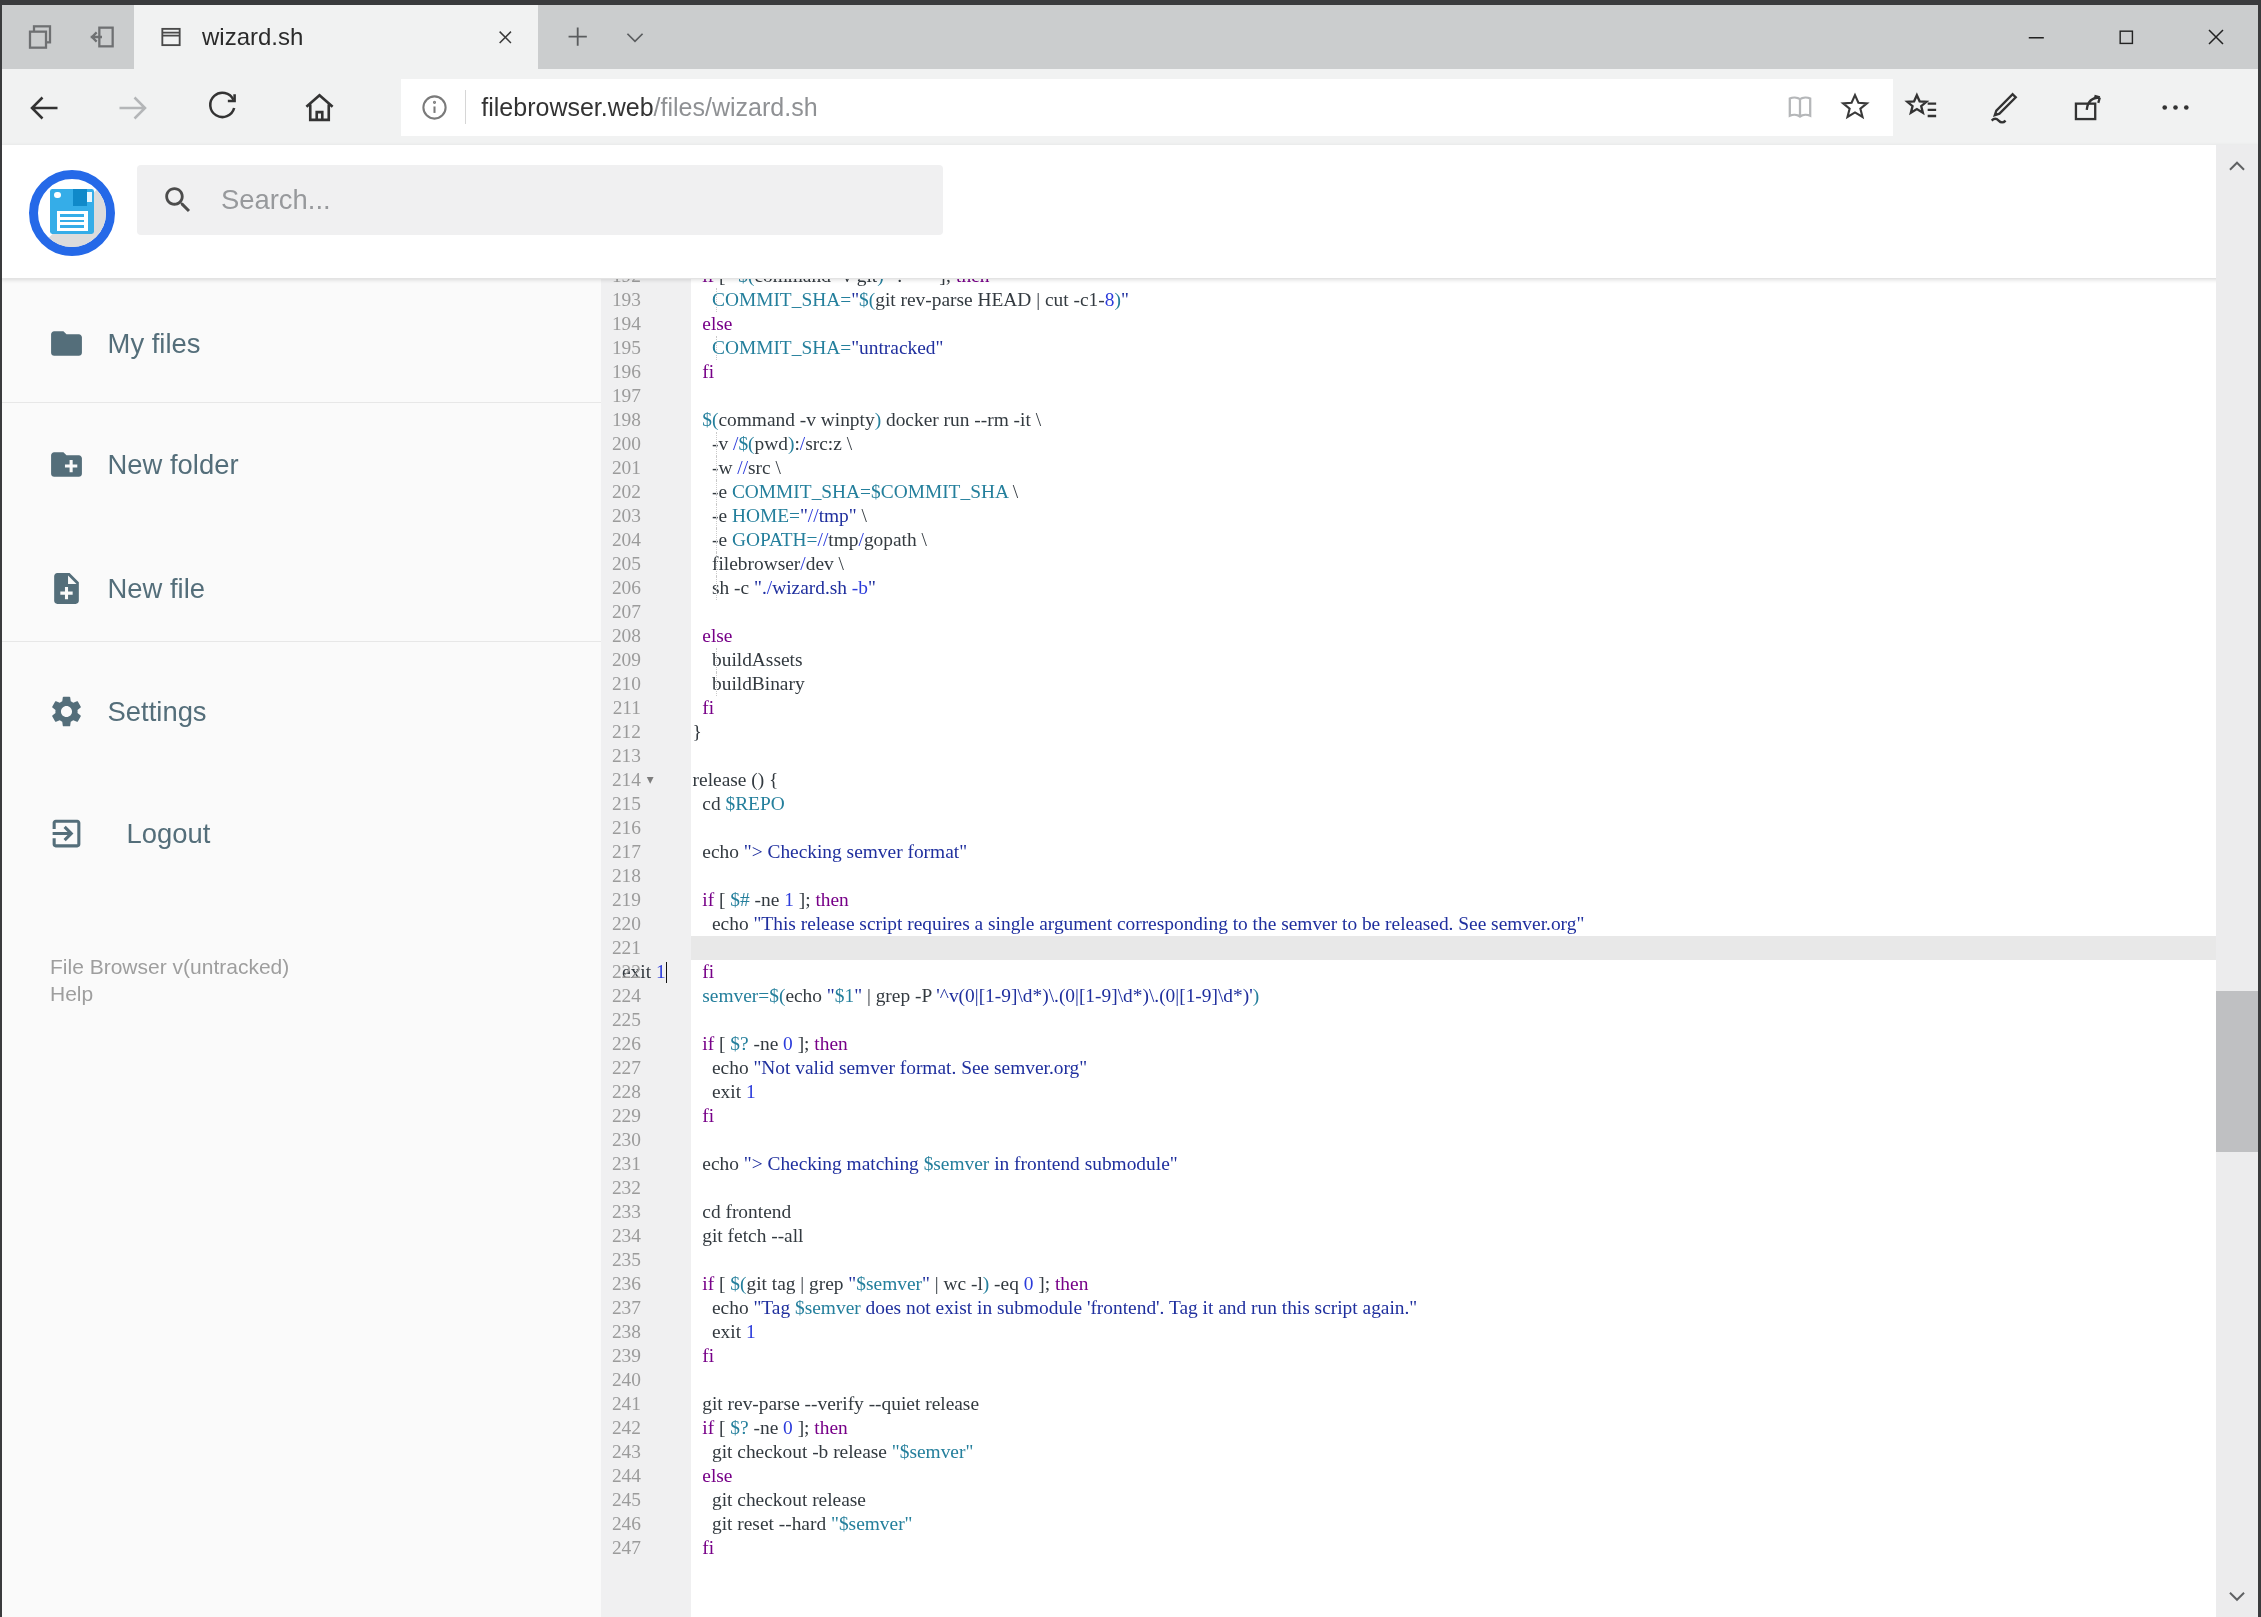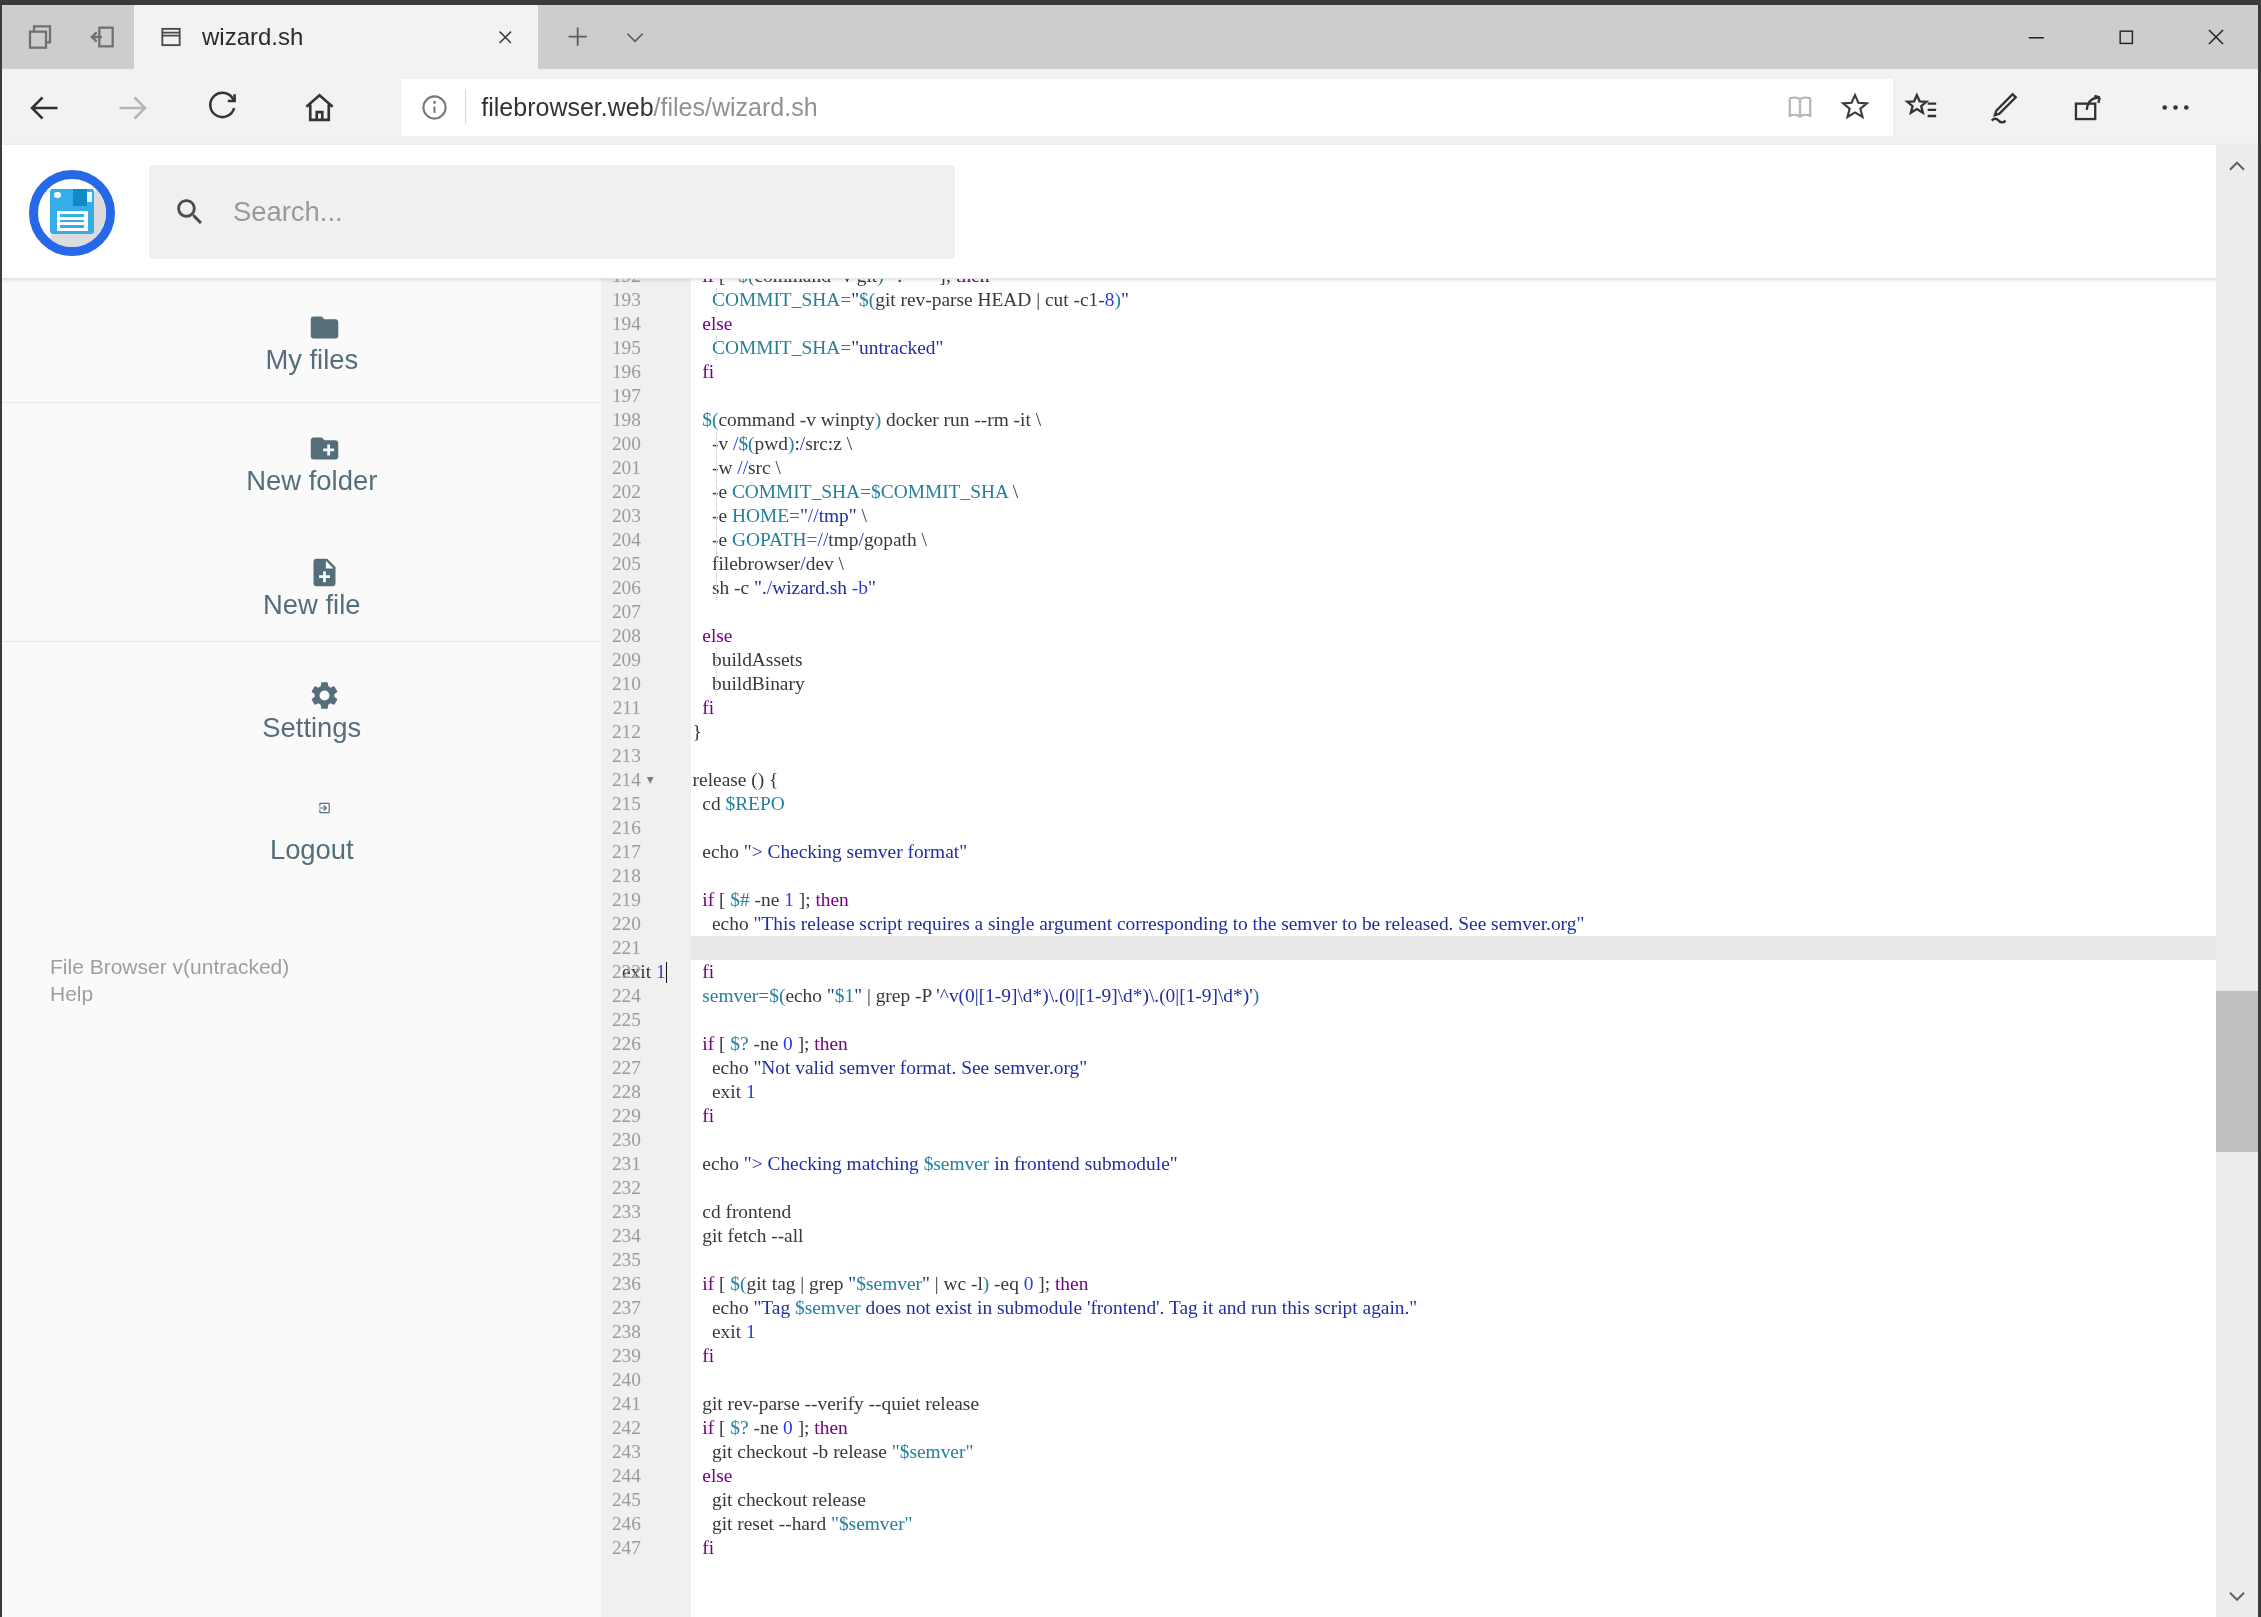--- a/index.html
+++ b/index.html
@@ -38,31 +38,31 @@
     box-shadow:0 2.4px 4.8px rgba(0,0,0,.18); z-index:40;}
   #logo{position:absolute;left:29px;top:170px;width:86px;height:86px;border-radius:50%;
     border:9px solid #2569e8;background:#fff;overflow:hidden;z-index:41;}
   #logo-shadow{position:absolute;left:22.6px;top:24px;width:77px;height:77px;background:#dcdcdc;transform:rotate(45deg);}
   #floppy{position:absolute;left:12px;top:9.7px;width:44px;height:45px;background:#35ade8;border-radius:2.4px;}
   #floppy .shutter{position:absolute;right:7.3px;top:0;width:13.7px;height:17px;background:#1089c9;}
   #floppy .slot{position:absolute;right:2.4px;top:3.2px;width:4.8px;height:10.5px;background:#e8f7ff;}
   #floppy .dot{position:absolute;left:4px;top:3.2px;width:6.5px;height:6.5px;border-radius:50%;background:#fff;}
   #floppy .label{position:absolute;left:6.5px;bottom:3.2px;width:31px;height:19.4px;background:#fff;}
   #floppy .label i{display:block;height:2.4px;background:#35ade8;margin:3.2px 3.2px 0 3.2px;}
-  #searchbox{position:absolute;left:149px;top:165px;width:806px;height:94px;background:#f0f0f1;border-radius:4px;
+  #searchbox{position:absolute;left:137px;top:165px;width:806px;height:70px;background:#f0f0f1;border-radius:4px;
     display:flex;align-items:center;z-index:41;}
   #searchbox svg{margin-left:24px;}
   #search-input{border:none;outline:none;background:transparent;font-size:27.4px;color:#333;margin-left:26px;flex:1;
     font-family:"Liberation Sans","DejaVu Sans",sans-serif;}
   #search-input::placeholder{color:#97999c;opacity:1;}
   #toolbar{position:absolute;right:0;top:145px;height:133px;z-index:41;}
 
   
   #sidebar{position:absolute;left:0;top:279px;width:601px;height:1338px;background:#fafafa;}
-  .side-item{position:absolute;left:0;width:601px;height:65px;display:flex;align-items:center;cursor:pointer;flex-direction:column;}
+  .side-item{position:absolute;left:0;width:601px;height:65px;display:flex;align-items:center;cursor:pointer;}
   .side-item svg{margin-left:48px;}
   .side-label{margin-left:22.6px;font-size:27.4px;color:#546e7a;}
   .side-div{position:absolute;left:0;width:601px;height:0.8px;background:#e7e7e7;}
   #side-footer{position:absolute;left:50px;top:674px;font-size:21px;color:#9e9e9e;line-height:27.4px;}
 
   
   #editor{position:absolute;left:601px;top:279px;width:1615px;height:1338px;background:#fff;overflow:hidden;}
   #gutter-bg{position:absolute;left:0;top:0;bottom:0;width:90px;background:#f0f0f1;}
   #code-lines{position:absolute;left:0;top:-15.3px;right:0;font-family:Liberation Serif, serif;
     font-size:19.4px;line-height:24px;}

